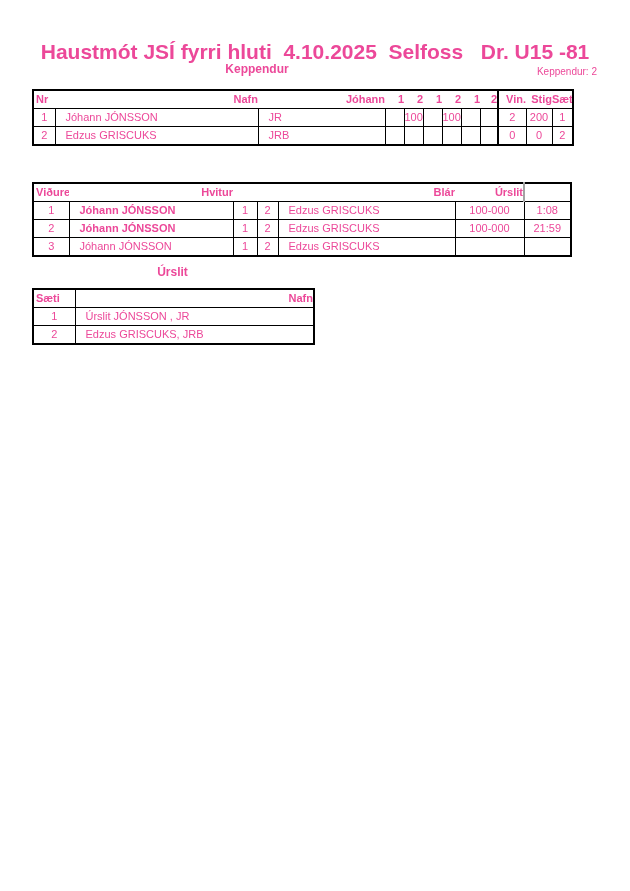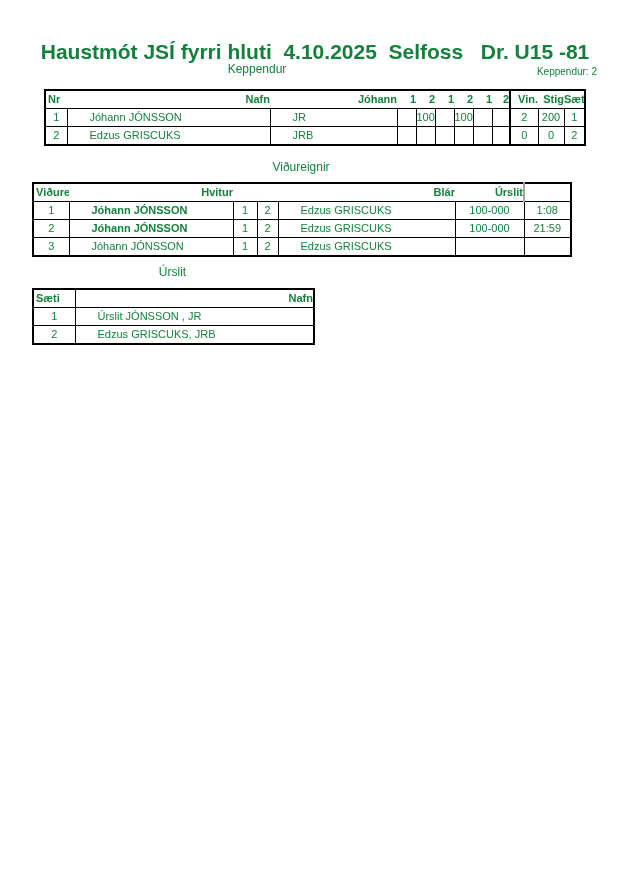--- a/index.html
+++ b/index.html
@@ -3,36 +3,36 @@
 <meta charset="utf-8">
 <style>
   html,body{margin:0;padding:0;}
   body{background:#ffffff;}
   .page{
     position:relative;
     width:630px;
     height:891px;
     background:#ffffff;
     font-family:"Liberation Sans", sans-serif;
-    color:#15803d;
+    color:#ec4899;
     overflow:hidden;
   }
   .title{
     position:absolute;
     top:40px; left:0; width:630px;
     text-align:center;
     font-size:21px;
     font-weight:bold;
     white-space:pre;
     letter-spacing:0px;
   }
   .sec{
     position:absolute;
     text-align:center;
-    font-weight:normal;
+    font-weight:bold;
     font-size:12px;
   }
   .sec-kepp{top:62px; left:0; width:514px;}
   .sec-vid{top:160px; left:32px; width:538px;}
   .sec-urs{top:265px; left:32px; width:281px;}
   .count{
     position:absolute;
     top:66px; right:33px;
     font-size:10px;
   }
@@ -45,24 +45,24 @@
   }
   th,td{
     height:17px;
     padding:0;
     line-height:15px;
     overflow:hidden;
     white-space:pre;
   }
   th{font-weight:bold; text-align:right; border:0; border-bottom:1px solid #000;}
   td{border:1px solid #000; text-align:center;}
-  td.l{text-align:left; padding-left:22px;}
+  td.l{text-align:left; padding-left:10px;}
   th.al{text-align:left; padding-left:2px;}
   .b{font-weight:bold;}
-  .t1{left:32px; top:89px; width:540px;margin-left:12px;}
+  .t1{left:32px; top:89px; width:540px;}
   .t1 .thick{border-left:2px solid #000;}
   .t2{left:32px; top:182px; width:538px;}
   .t2 th{border-left:0; border-right:0;}
   .t2 th.sep{border-left:2px solid #a3a3a3;padding-left:48px;}
   .t3{left:32px; top:288px; width:281px;}
   .t3 th{border:1px solid #000;}
 </style>
 </head>
 <body>
 
@@ -128,21 +128,20 @@
         <td></td>
         <td></td>
         <td></td>
         <td class="thick">0</td>
         <td>0</td>
         <td>2</td>
       </tr>
     </tbody>
   </table>
 
-  <div class="sec sec-vid">Viðureignir</div>
 
   <table class="t2">
     <colgroup>
       <col style="width:36px">
         <col style="width:164px">
         <col style="width:24px">
       <col style="width:21px">
         <col style="width:177px">
         <col style="width:69px">
       <col style="width:47px">

